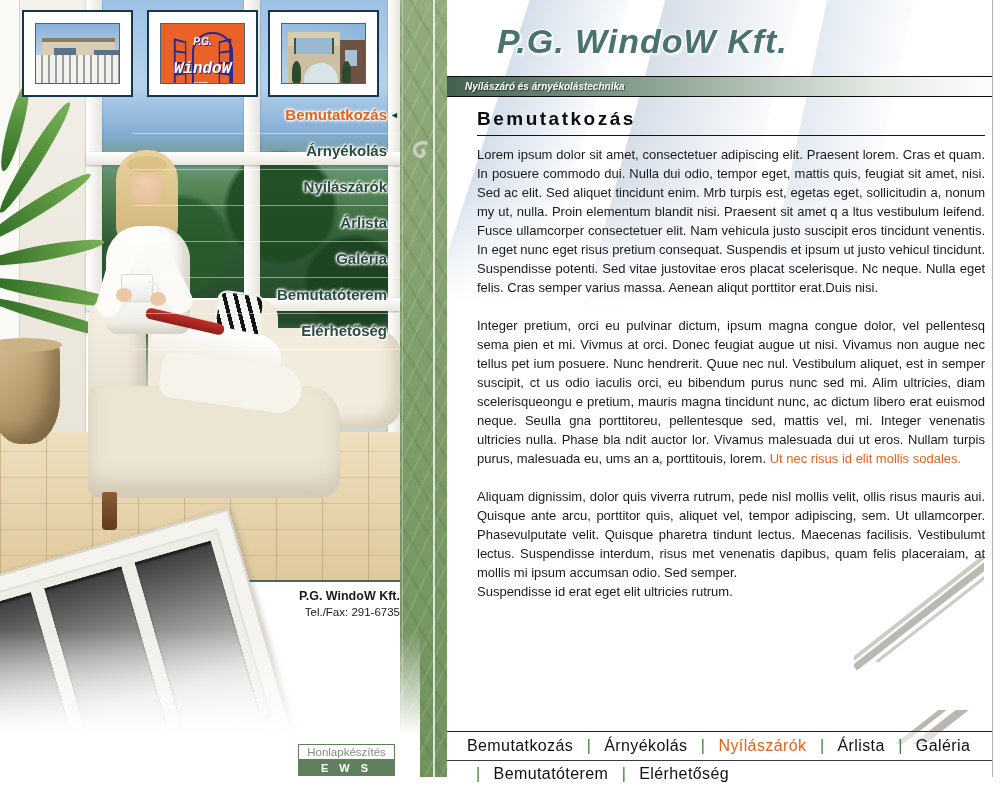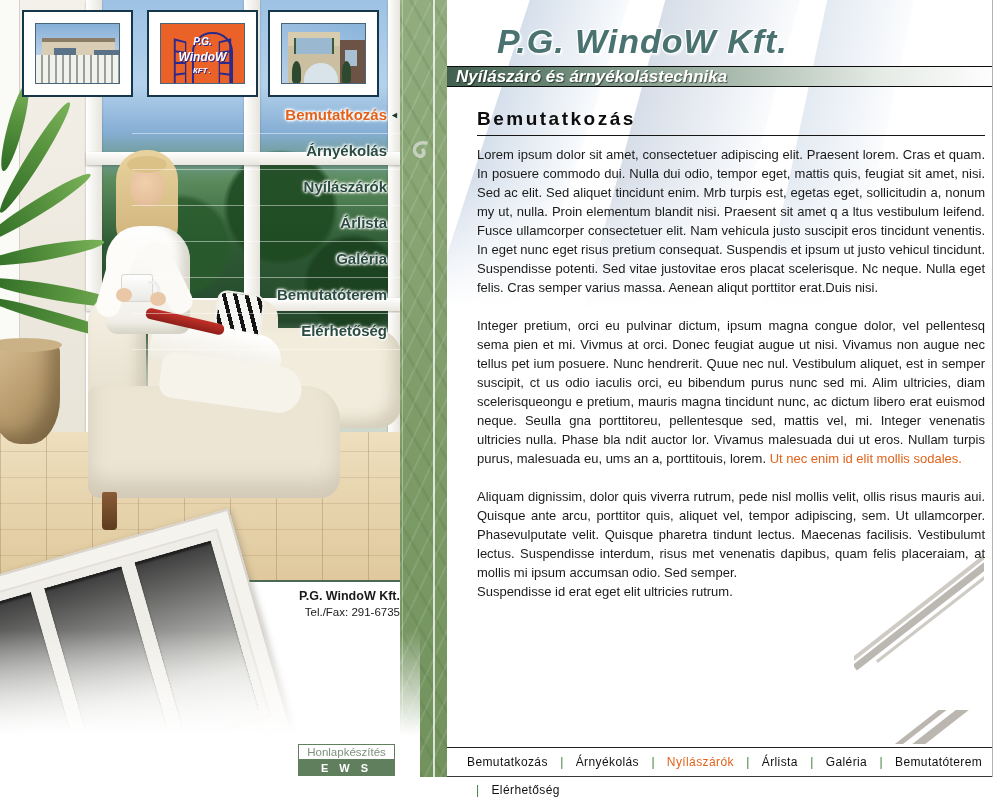--- a/index.html
+++ b/index.html
@@ -101,21 +101,21 @@
     background:repeating-linear-gradient(90deg,#f2f2ec 0 5px,#9aa0a0 5px 7px); }
   .t2 .logo-bg { position:absolute; inset:0; background:#ea6228; }
   .t2 .wing { position:absolute; top:16px; width:15px; height:46px; background:#ea6228; border:2px solid #2a2a8c;
     background-image:repeating-linear-gradient(0deg,transparent 0 9px,#2a2a8c 9px 11px); }
   .t2 .wing.l { left:12px; transform:perspective(60px) rotateY(34deg); }
   .t2 .wing.r { right:12px; transform:perspective(60px) rotateY(-34deg); }
   .t2 .arch { position:absolute; left:31px; top:8px; width:41px; height:60px; border:2px solid #2a2a8c;
     border-radius:20px 20px 0 0; }
   .t2 .logo-text { position:absolute; inset:0; text-align:center; color:#fff; font-style:italic; font-weight:bold;
     text-shadow:1px 1px 0 #2a2a8c; z-index:2; }
-  .t2 .lt1 { font-size:10px; margin-top:12px; } .t2 .lt2 { font-size:12px; margin-top:3px; } .t2 .lt3 { font-size:8px; margin-top:2px;font-family:Liberation Mono, monospace; }
+  .t2 .lt1 { font-size:10px; margin-top:12px; } .t2 .lt2 { font-size:16px; margin-top:13px;font-family:Liberation Mono, monospace; } .t2 .lt3 { font-size:8px; margin-top:2px;font-family:Liberation Mono, monospace; }
   .t3 .sky { position:absolute; inset:0; background:linear-gradient(200deg,#8ab4dc,#b8d0e4); }
   .t3 .bld-l { position:absolute; left:6px; top:8px; width:52px; height:60px; background:#cbbfa2;
     box-shadow:inset 0 -4px 0 #3a5a3a, inset 0 14px 0 #d8ccae; }
   .t3 .bldw { position:absolute; left:12px; top:14px; width:40px; height:16px; background:#9ab8d0;
     box-shadow:inset 2px 0 0 #3a5a3a, inset -2px 0 0 #3a5a3a; }
   .t3 .bld-r { position:absolute; right:0; top:16px; width:46px; height:62px; background:#6d5345; }
   .t3 .brw1,.t3 .brw2 { position:absolute; background:#a8c0d4; width:12px; height:16px; top:26px; }
   .t3 .brw1 { right:28px; } .t3 .brw2 { right:8px; }
   .t3 .arch2 { position:absolute; left:22px; bottom:0; width:34px; height:20px; background:#d8e4ea;
     border-radius:20px 20px 0 0; }
@@ -181,36 +181,36 @@
   .bg-streaks i:nth-child(2) { left:84px; top:-30px; width:7px; background:rgba(105,95,82,.45); }
   .bg-streaks i:nth-child(3) { left:108px; top:-36px; width:3px; }
   .bg-streak-nav { position:absolute; right:14px; top:710px; width:110px; height:34px; overflow:hidden; }
   .bg-streak-nav i { position:absolute; display:block; width:5px; height:90px; background:rgba(120,110,96,.5); transform:rotate(52deg); }
   .bg-streak-nav i:nth-child(1) { left:40px; top:-20px; }
   .bg-streak-nav i:nth-child(2) { left:66px; top:-26px; width:8px; }
 
   .site-title { position:relative; margin:22px 0 0 50px; font-size:34px; font-weight:bold; font-style:italic;
     color:#4a7270; letter-spacing:1px;
     text-shadow:1px 1px 0 #fff, -1px -1px 0 #fff, 1px -1px 0 #fff, -1px 1px 0 #fff, 2px 2px 3px rgba(255,255,255,.9); }
-  .tagline-band { position:absolute; left:0; top:66px; width:100%; height:21px;
+  .tagline-band { position:absolute; left:0; top:76px; width:100%; height:21px;
     border-top:1px solid #0d0d0d; border-bottom:1px solid #0d0d0d;
     background:linear-gradient(90deg,#41604f 0%,#6d8a79 22%,#aebfb2 55%,#e6ebe6 80%,#fdfdfd 100%);
-    color:#fff; font-size:17px; font-weight:bold; font-style:italic; line-height:19px; padding-left:9px;
+    color:#fff; font-size:10px; font-weight:bold; font-style:italic; line-height:19px; padding-left:18px;
     text-shadow:1px 1px 1px rgba(0,0,0,.55); }
 
   .content { position:absolute; left:30px; top:108px; width:508px; }
   .content h2 { font-size:19px; font-weight:bold; letter-spacing:2.5px; color:#0d0d0d;
     padding-bottom:5px; border-bottom:1px solid #161616; margin-bottom:9px; }
   .content p { font-size:13px; line-height:19px; color:#1a1a1a; text-align:justify; margin-bottom:19px; }
   .content p.tail { margin-top:-19px; text-align:left; }
   .content a.text-link { color:#e2621a; text-decoration:none; }
 
-  .bottom-nav { position:absolute; left:0; bottom:0; width:100%; height:30px;
+  .bottom-nav { position:absolute; left:0; bottom:16px; width:100%; height:30px;
     border-top:1px solid #222; border-bottom:1px solid #3a3a3a;
-    font-size:12px; color:#111; line-height:28px; padding-left:20px; background:rgba(255,255,255,.6); }
+    font-size:16px; color:#111; line-height:28px; padding-left:20px; background:rgba(255,255,255,.6); }
   .bottom-nav .bn-item { cursor:pointer; color:#111; letter-spacing:.4px; }
   .bottom-nav .bn-item.active { color:#e2621a; }
   .bottom-nav .sep { color:#3f7f3f; padding:0 9px; }
 </style>
 </head>
 <body>
 
 <div class="page">
 
   <div class="left-photo">
@@ -367,21 +367,21 @@
         <i></i>
       </div>
 
     <div class="site-title">P.G. WindoW Kft.</div>
     <div class="tagline-band">Nyílászáró és árnyékolástechnika</div>
 
     <div class="content">
       <h2>Bemutatkozás</h2>
       <p>Lorem ipsum dolor sit amet, consectetuer adipiscing elit. Praesent lorem. Cras et quam. In posuere commodo dui. Nulla dui odio, tempor eget, mattis quis, feugiat sit amet, nisi. Sed ac elit. Sed aliquet tincidunt enim. Mrb turpis est, egetas eget, sollicitudin a, nonum my ut, nulla. Proin elementum blandit nisi. Praesent sit amet q a ltus vestibulum leifend. Fusce ullamcorper consectetuer elit. Nam vehicula justo suscipit eros tincidunt venentis. In eget nunc eget risus pretium consequat. Suspendis et ipsum ut justo vehicul tincidunt. Suspendisse potenti. Sed vitae justovitae eros placat scelerisque. Nc neque. Nulla eget felis. Cras semper varius massa. Aenean aliqut porttitor erat.Duis nisi.</p>
       <p><span>Integer pretium, orci eu pulvinar dictum, ipsum magna congue dolor, vel pellentesq sema pien et mi. Vivmus at orci. Donec feugiat augue ut nisi. Vivamus non augue nec tellus pet ium posuere. Nunc hendrerit. Quue nec nul. Vestibulum aliquet, est in semper suscipit, ct us odio iaculis orci, eu bibendum purus nunc sed mi. Alim ultricies, diam scelerisqueongu e pretium, mauris magna tincidunt nunc, ac dictum libero erat euismod neque. Seulla gna porttitoreu, pellentesque sed, mattis vel, mi. Integer venenatis ultricies nulla. Phase bla ndit auctor lor. Vivamus malesuada dui ut eros. Nullam turpis purus, malesuada eu, ums an a, porttitouis, lorem.</span>
-        <a href="#" class="text-link">Ut nec enim id elit mollis sodales.</a></p>
+        <a href="#" class="text-link">Ut nec risus id elit mollis sodales.</a></p>
       <p>Aliquam dignissim, dolor quis viverra rutrum, pede nisl mollis velit, ollis risus mauris aui. Quisque ante arcu, porttitor quis, aliquet vel, tempor adipiscing, sem. Ut ullamcorper. Phasevulputate velit. Quisque pharetra tindunt lectus. Maecenas facilisis. Vestibulumt lectus. Suspendisse interdum, risus met venenatis dapibus, quam felis placeraiam, at mollis mi ipsum accumsan odio. Sed semper.</p>
       <p class="tail">Suspendisse id erat eget elit ultricies rutrum.</p>
     </div>
 
     <nav class="bottom-nav">
       <span class="bn-item">Bemutatkozás</span>
       <span class="sep">|</span>
       <span class="bn-item">Árnyékolás</span>
       <span class="sep">|</span>
       <span class="bn-item active">Nyílászárók</span>

